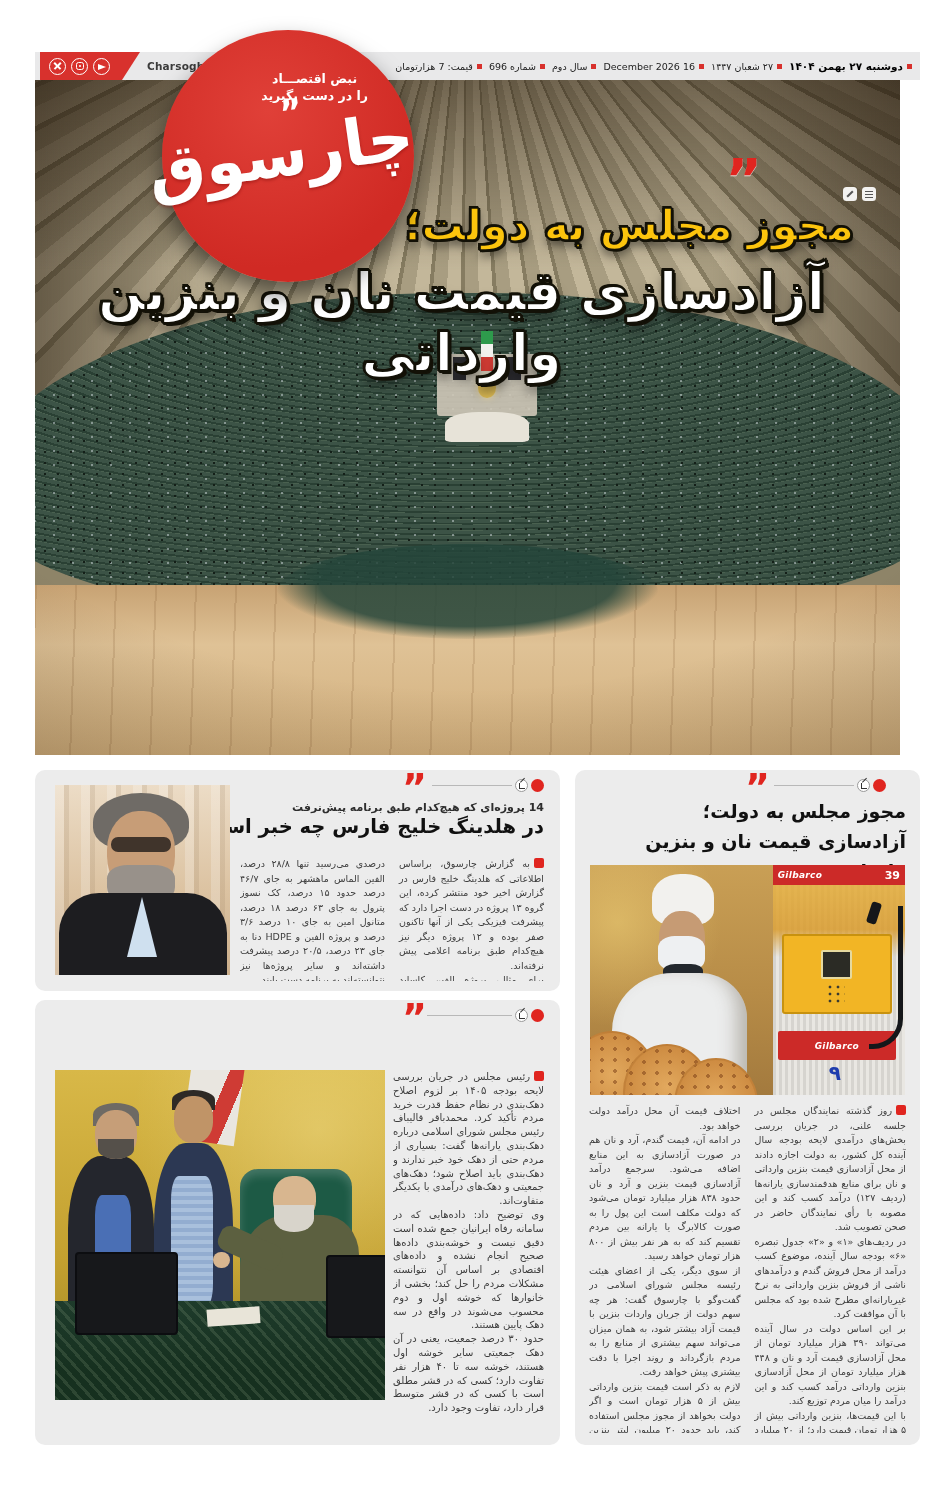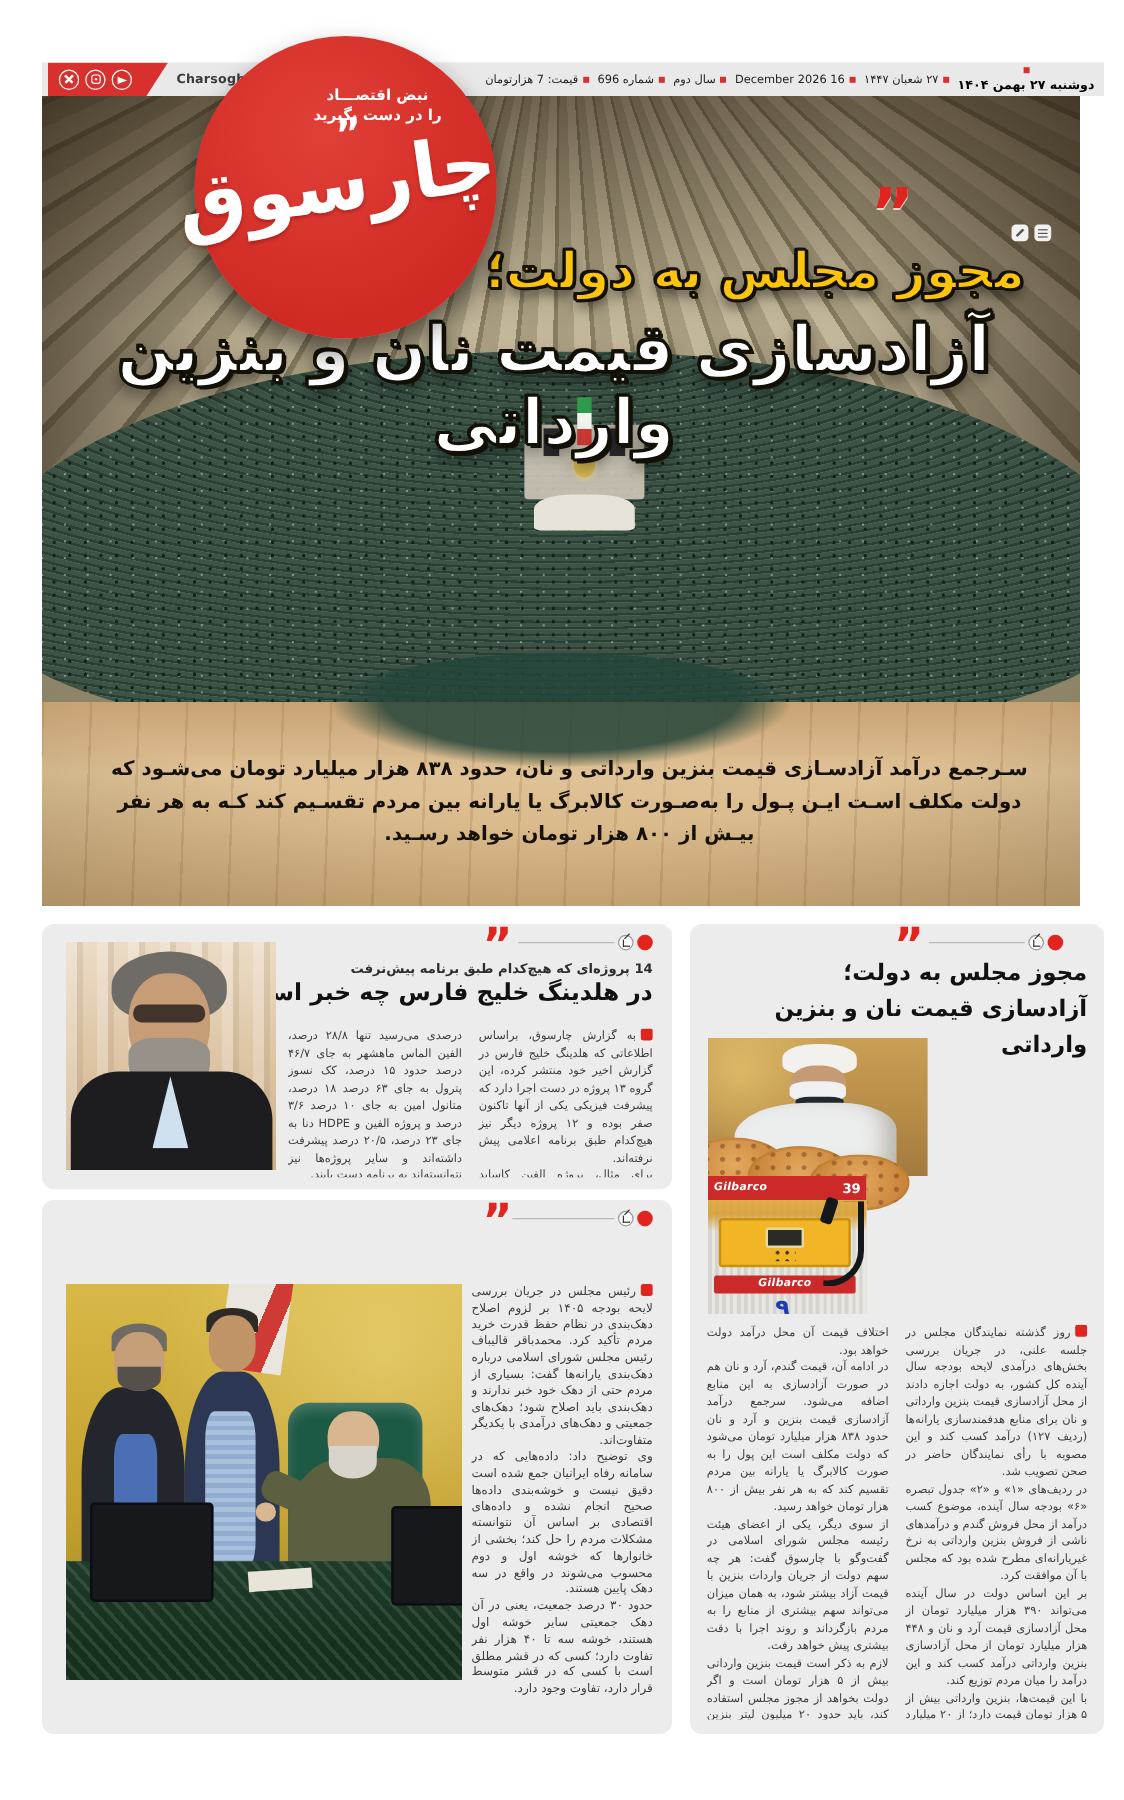--- a/index.html
+++ b/index.html
@@ -16,21 +16,21 @@
   .soc-x::before,.soc-x::after{content:"";position:absolute;left:3px;top:6.5px;width:9px;height:1.6px;background:#fff;}
   .soc-x::before{transform:rotate(45deg);} .soc-x::after{transform:rotate(-45deg);}
   .soc-ig::before{content:"";position:absolute;left:3.5px;top:3.5px;width:8px;height:8px;border:1.3px solid #fff;border-radius:2.5px;box-sizing:border-box;}
   .soc-ig::after{content:"";position:absolute;left:6.6px;top:6.6px;width:2px;height:2px;background:#fff;border-radius:50%;}
   .soc-tg::before{content:"";position:absolute;left:4px;top:5px;width:0;height:0;
     border-left:8px solid #fff;border-top:3.5px solid transparent;border-bottom:3.5px solid transparent;}
   .handle{position:absolute;left:112px;top:8px;font-size:10.5px;font-weight:bold;color:#3b3b3b;letter-spacing:.2px;}
   .dateline{position:absolute;right:8px;top:0;height:28px;display:flex;direction:rtl;align-items:center;gap:7px;}
   .ditem{display:flex;direction:rtl;align-items:center;gap:4px;font-size:9.5px;color:#222;white-space:nowrap;}
   .ditem .sq{width:5px;height:5px;background:#d8312d;flex:0 0 auto;}
-  .ditem.first{font-weight:bold;font-size:10.5px;color:#000;flex-direction:column;}
+  .ditem.first{font-weight:bold;font-size:10.5px;color:#000;}
 
   
   .logo{position:absolute;left:162px;top:30px;width:252px;height:252px;border-radius:50%;
     background:radial-gradient(circle at 42% 32%,#e04038,#d02a24 70%);z-index:6;
     box-shadow:0 12px 22px rgba(0,0,0,.5);}
   .tagline{position:absolute;right:46px;top:40px;color:#fff;font-weight:bold;font-size:12.5px;
     line-height:17px;text-align:center;direction:rtl;white-space:pre-line;}
   .wordmark{position:absolute;left:0;right:0;top:86px;text-align:center;color:#fff;font-weight:bold;
     font-size:64px;letter-spacing:-3px;transform:rotate(-8deg);direction:rtl;text-shadow:0 2px 3px rgba(120,10,8,.4);}
   .logoquote{position:absolute;left:118px;top:62px;color:#fff;font-size:34px;font-weight:bold;transform:rotate(-8deg);}
@@ -115,21 +115,21 @@
     repeating-linear-gradient(90deg, rgba(255,255,255,.22) 0 9px, rgba(150,125,95,.18) 9px 14px, transparent 14px 26px),
     linear-gradient(180deg,#ecdcc6,#dcc3a2 55%,#cbae8b);}
   .pa-hair{position:absolute;left:38px;top:8px;width:96px;height:58px;border-radius:50% 50% 40% 40%;background:#6f6b66;}
   .pa-face{position:absolute;left:52px;top:26px;width:68px;height:84px;border-radius:46%;background:#c79d77;}
   .pa-glass{position:absolute;left:56px;top:52px;width:60px;height:15px;border-radius:7px;background:#2d2621;opacity:.88;}
   .pa-beard{position:absolute;left:52px;top:80px;width:68px;height:44px;border-radius:30% 30% 50% 50%;background:#98918a;}
   .pa-suit{position:absolute;left:4px;top:108px;width:168px;height:90px;border-radius:40px 40px 0 0;background:#1d1d20;}
   .pa-shirt{position:absolute;left:72px;top:112px;width:30px;height:60px;background:#cfe0ef;clip-path:polygon(50% 0,100% 100%,0 100%);}
 
   
-  .photo-b{position:absolute;left:15px;top:95px;width:315px;height:230px;overflow:hidden;display:flex;flex-direction:column;}
+  .photo-b{position:absolute;left:15px;top:95px;width:315px;height:230px;overflow:hidden;display:flex;}
   .pb-left{position:relative;width:58%;height:100%;background:
     radial-gradient(circle at 15% 25%, rgba(240,210,120,.55), transparent 45%),
     linear-gradient(180deg,#c99f55,#b78c47 55%,#a37a3e);}
   .bk-hat{position:absolute;left:34%;top:4%;width:34%;height:22%;border-radius:46% 46% 30% 30%;background:#f2f1ee;}
   .bk-face{position:absolute;left:38%;top:20%;width:25%;height:25%;border-radius:45%;background:#c69b74;}
   .bk-mask{position:absolute;left:37%;top:31%;width:26%;height:15%;border-radius:35%;background:#eef0f2;}
   .bk-collar{position:absolute;left:40%;top:43%;width:22%;height:10%;background:#23282e;border-radius:30%;}
   .bk-body{position:absolute;left:12%;top:47%;width:74%;height:56%;border-radius:45% 35% 0 0;background:#eceded;
     box-shadow:inset -10px -8px 18px rgba(120,110,95,.45);}
   .bread{position:absolute;border-radius:50%;background:
@@ -244,21 +244,20 @@
   </div>
   <div class="cv-vig"></div>
 
   <div class="cv-quote">”</div>
   <div class="credits">
     <span class="cred cred-pen"></span>
     <span class="cred cred-note"></span>
   </div>
   <div class="cv-kicker">مجوز مجلس به دولت؛</div>
   <div class="cv-head">آزادسازی قیمت نان و بنزین وارداتی</div>
-  <div class="cv-lead">سـرجمع درآمد آزادسـازی قیمت بنزین وارداتی و نان، حدود ۸۳۸ هزار میلیارد تومان می‌شـود که دولت مکلف اسـت ایـن پـول را به‌صـورت کالابرگ یا یارانه بین مردم تقسـیم کند کـه به هر نفر بیـش از ۸۰۰ هزار تومان خواهد رسـید.</div>
 </div>
 
 <div class="card card-a">
   <div class="mk-icons" style="right:16px;top:9px;">
     <span class="mk-arrowc"></span>
     <span class="mk-dot"></span>
   </div>
   <div class="mk-line" style="right:48px;top:15px;width:80px;"></div>
   <div class="q" style="right:133px;top:4px;">”</div>
   <div class="kicker-a">14 پروژه‌ای که هیچ‌کدام طبق برنامه پیش‌نرفت</div>

